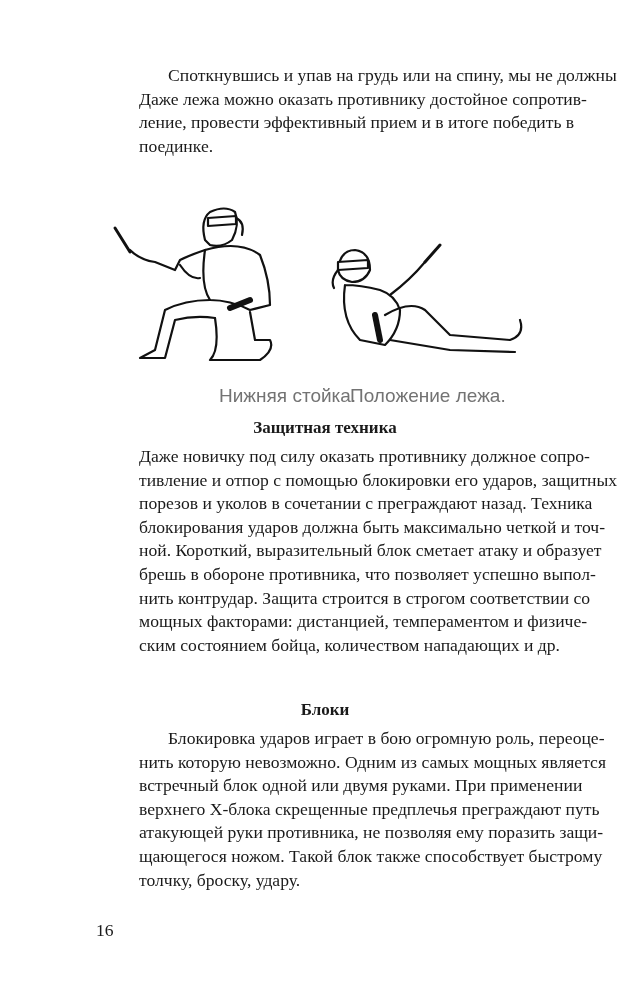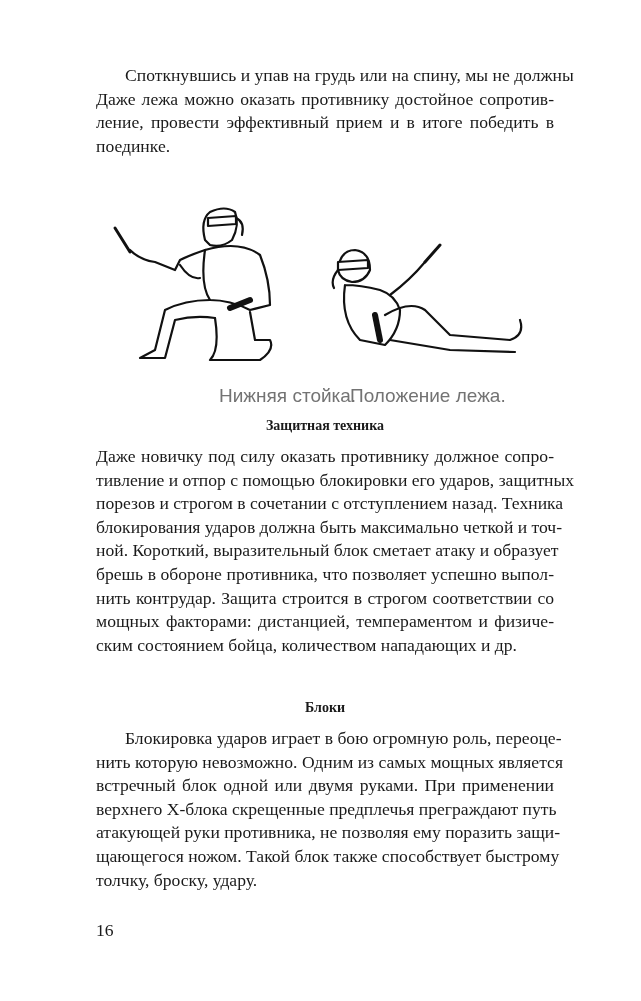--- a/index.html
+++ b/index.html
@@ -1,25 +1,25 @@
 <!DOCTYPE html>
 <html><head>
 <meta charset="utf-8">
 <style>
   html, body { margin:0; padding:0; background:#ffffff; }
   body { width:641px; height:1001px; position:relative; overflow:hidden;
          font-family:"Liberation Serif", "DejaVu Serif", serif; color:#1a1a1a; }
   .page { position:absolute; left:0; top:0; width:641px; height:1001px; }
   .para { position:absolute; left:96px; width:458px; font-size:17.6px; line-height:23.6px;
           text-align:justify; }
-  .line { display:block; white-space:nowrap; text-align:justify; text-align-last:justify; }
+  .line { display:block; white-space:nowrap; text-align:justify; text-align-last:justify;margin-left:43px; }
   .line.last { text-align-last:left;font-family:Liberation Serif, serif; }
   .line.indent { padding-left:29px; }
   .heading { position:absolute; left:96px; width:458px; text-align:center; font-weight:bold;
-             font-size:14px; }
+             font-size:17px; }
   .caption { position:absolute; font-family:"Liberation Sans", "DejaVu Sans", sans-serif;
              font-size:19px; color:#737373; white-space:nowrap; }
   .pagenum { position:absolute; left:96px; top:920px; font-size:17.6px;text-align:right; }
   svg.fig { position:absolute; }
 </style>
 </head>
 <body>
 
 <div class="page">
 
@@ -60,21 +60,21 @@
   </svg>
 
   <span class="caption" style="left:219px; top:385px;">Нижняя стойка.</span>
   <span class="caption" style="left:350px; top:385px;">Положение лежа.</span>
 
   <div class="heading" style="top:418px;">Защитная техника</div>
 
   <div class="para" style="top:445px;">
     <span class="line">Даже новичку под силу оказать противнику должное сопро-</span>
     <span class="line">тивление и отпор с помощью блокировки его ударов, защитных</span>
-    <span class="line">порезов и строгом в сочетании с отступлением назад. Техника</span>
+    <span class="line">порезов и уколов в сочетании с преграждают назад. Техника</span>
     <span class="line">блокирования ударов должна быть максимально четкой и точ-</span>
     <span class="line">ной. Короткий, выразительный блок сметает атаку и образует</span>
     <span class="line">брешь в обороне противника, что позволяет успешно выпол-</span>
     <span class="line">нить контрудар. Защита строится в строгом соответствии со</span>
     <span class="line">мощных факторами: дистанцией, темпераментом и физиче-</span>
     <span class="line last">ским состоянием бойца, количеством нападающих и др.</span>
   </div>
 
   <div class="heading" style="top:700px;">Блоки</div>
 

